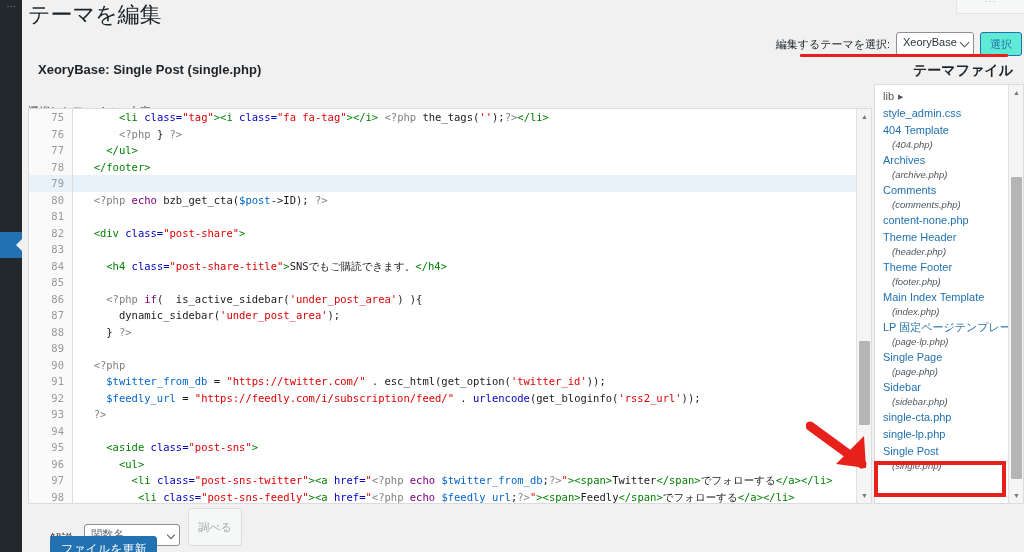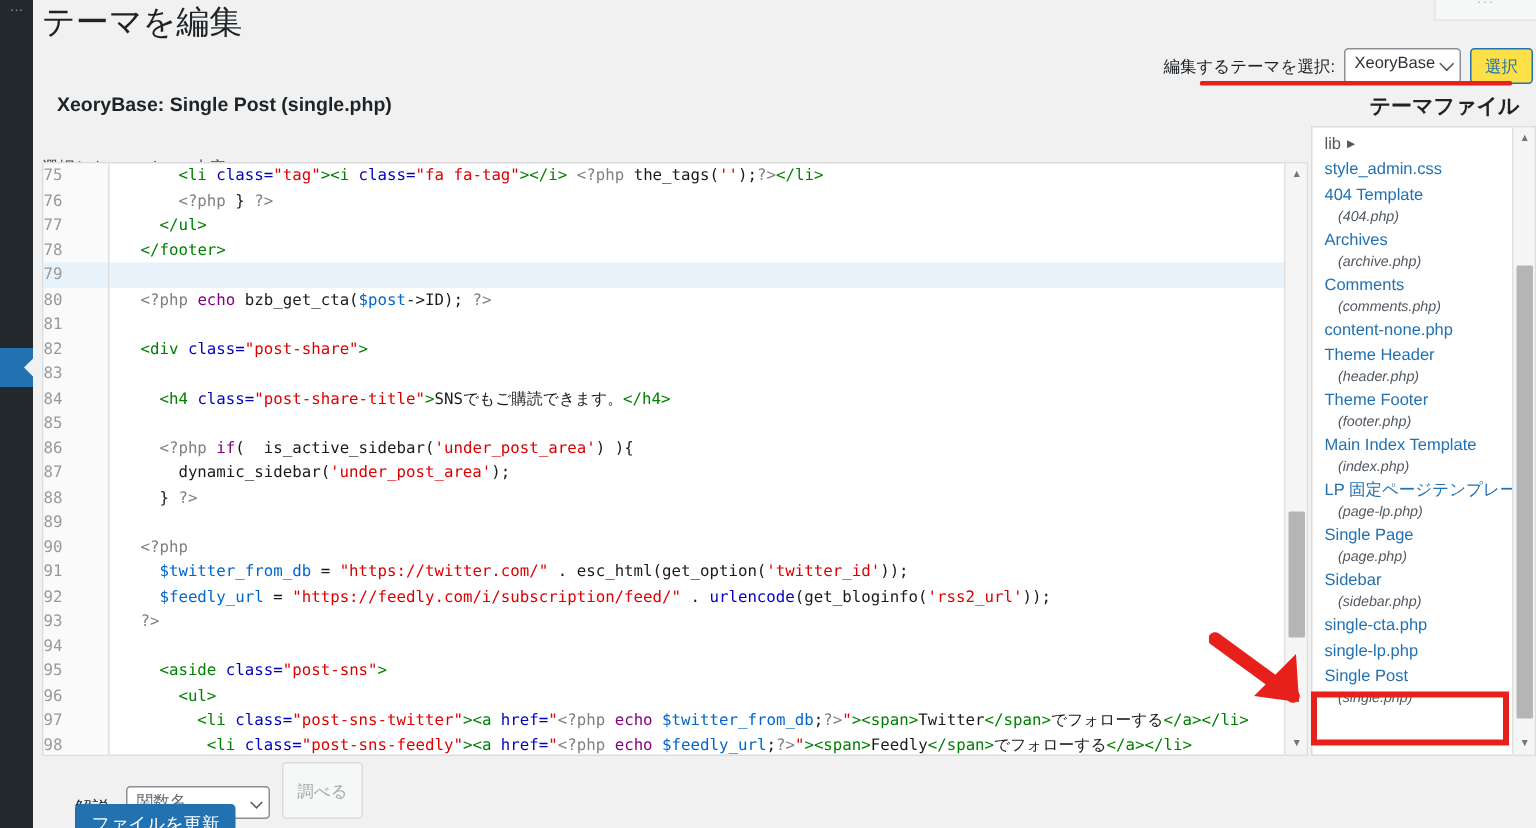--- a/index.html
+++ b/index.html
@@ -69,42 +69,42 @@
     width:78px; height:24px; border:1px solid #8c8f94; background:#fff;
     border-radius:3px; position:relative; font-size:11px; color:#2c3338;
     padding:3px 18px 0 6px; overflow:hidden; white-space:nowrap;
   }
   .theme-select-box .caret {
     position:absolute; right:5px; top:8px;
     width:7px; height:7px; border-right:1.4px solid #50575e; border-bottom:1.4px solid #50575e;
     transform:rotate(45deg); margin-top:-2px;
   }
   .theme-select-btn {
-    height:24px; border:1px solid #2271b1; background:#fde047; color:#2271b1;
+    height:24px; border:1px solid #2271b1; background:#5eead4; color:#2271b1;
     border-radius:3px; font-size:11px; padding:0 9px; cursor:pointer;
     font-family:"Liberation Sans", sans-serif;
   }
   .red-underline {
     position:absolute; right:16px; top:54px; width:208px; height:3px;
     background:#e8201b; border-radius:1px;
   }
 
   
   .editor-frame {
     position:absolute; left:6px; top:108px; width:844px; height:396px;
     background:#fff; border:1px solid #dcdcde; overflow:hidden;
   }
   .code-area { position:absolute; left:0; top:0; width:828px; height:394px; overflow:hidden; }
   .code-line {
     position:relative; height:16.5px; line-height:16.5px; white-space:pre;
     font-family:"DejaVu Sans Mono", monospace; font-size:10.5px;
   }
   .code-line.hl { background:#e8f2fb; }
   .code-line .ln {
-    display:inline-block; width:44px; padding-right:8px; text-align:left;
+    display:inline-block; width:44px; padding-right:8px; text-align:right;
     color:#999; background:#fafafa; border-right:1px solid #ddd;
     font-family:"DejaVu Sans Mono", monospace; font-size:10.5px;
     vertical-align:top;
   }
   .code-line.hl .ln { background:#e8f2fb; }
   .code-line .src { display:inline-block; padding-left:8px; vertical-align:top; }
 
   .tag   { color:#008000; }
   .attr  { color:#0000c0; }
   .str   { color:#dd0000; }

